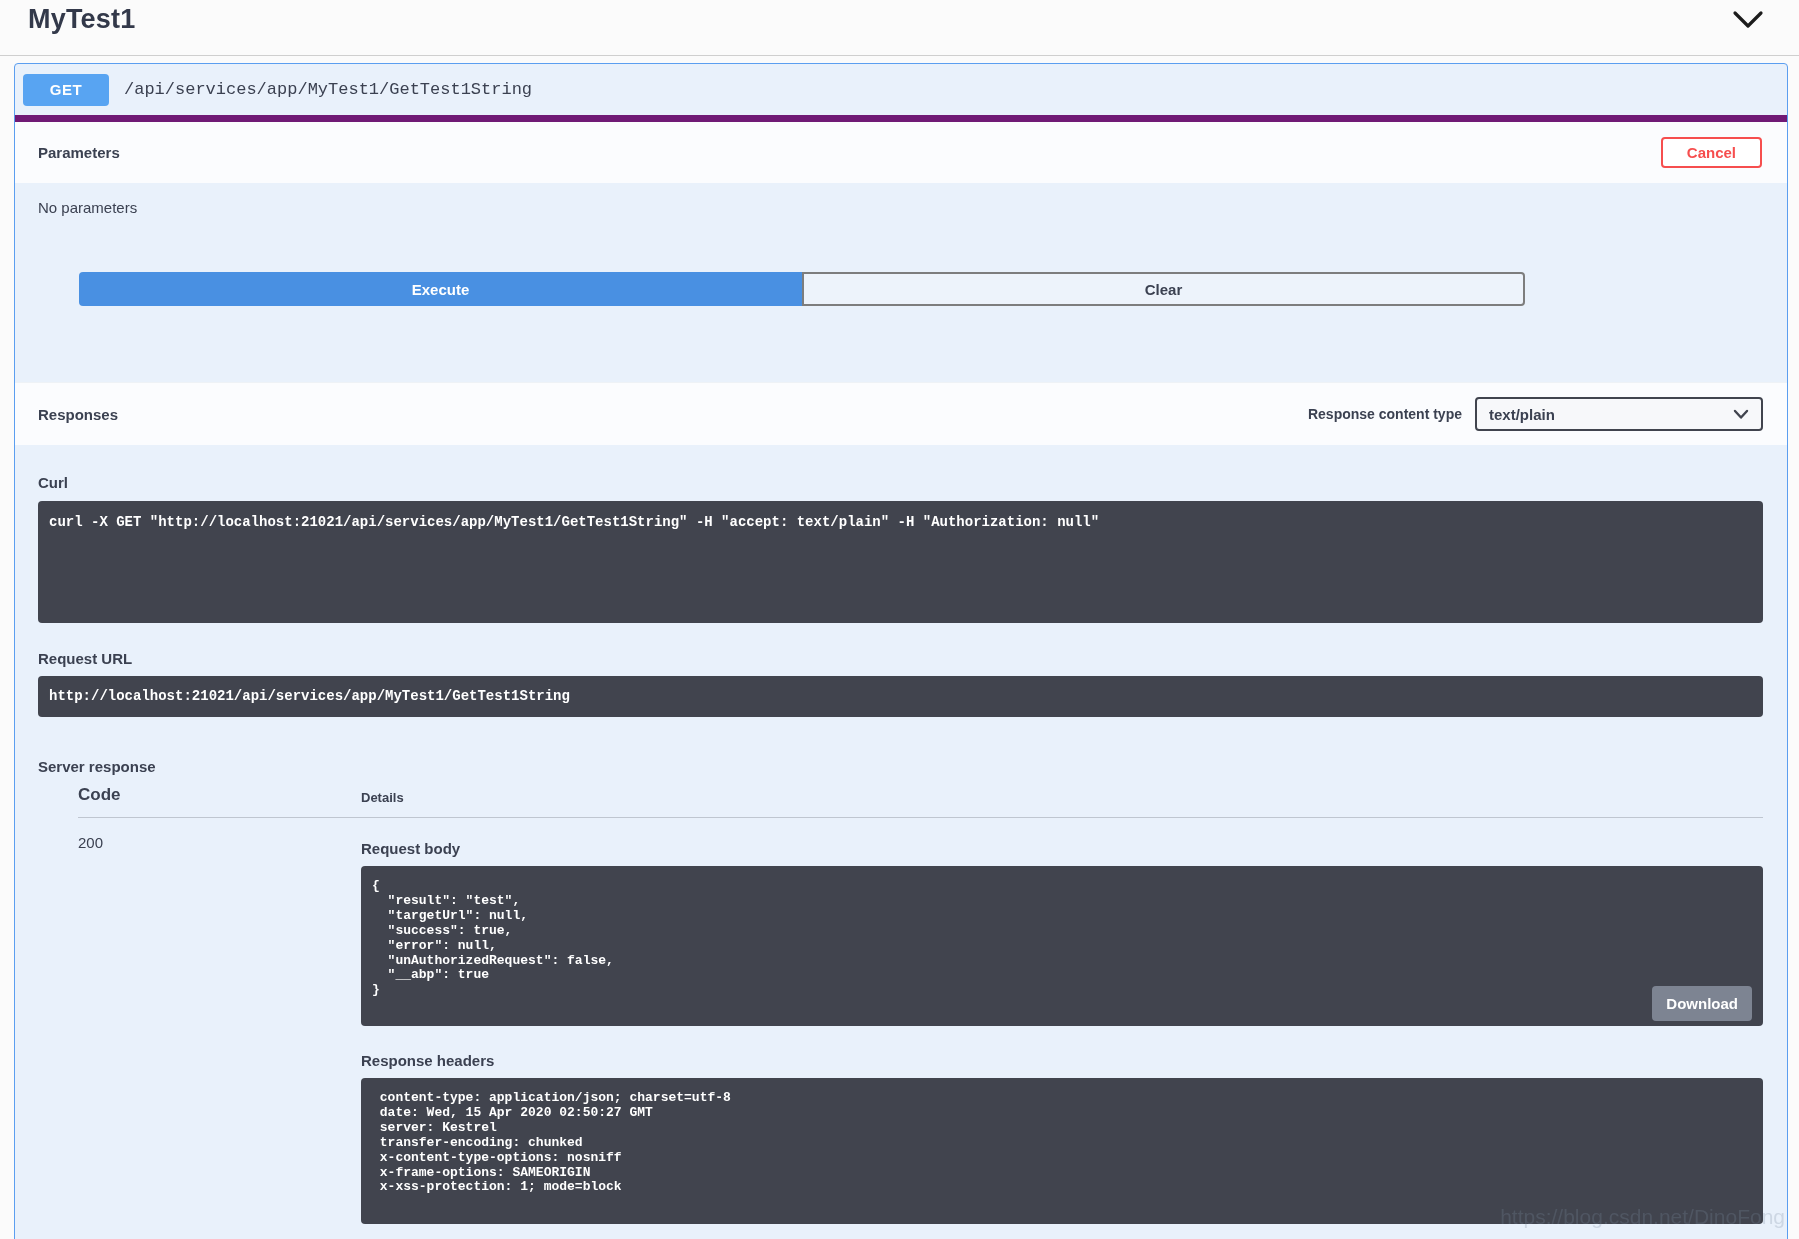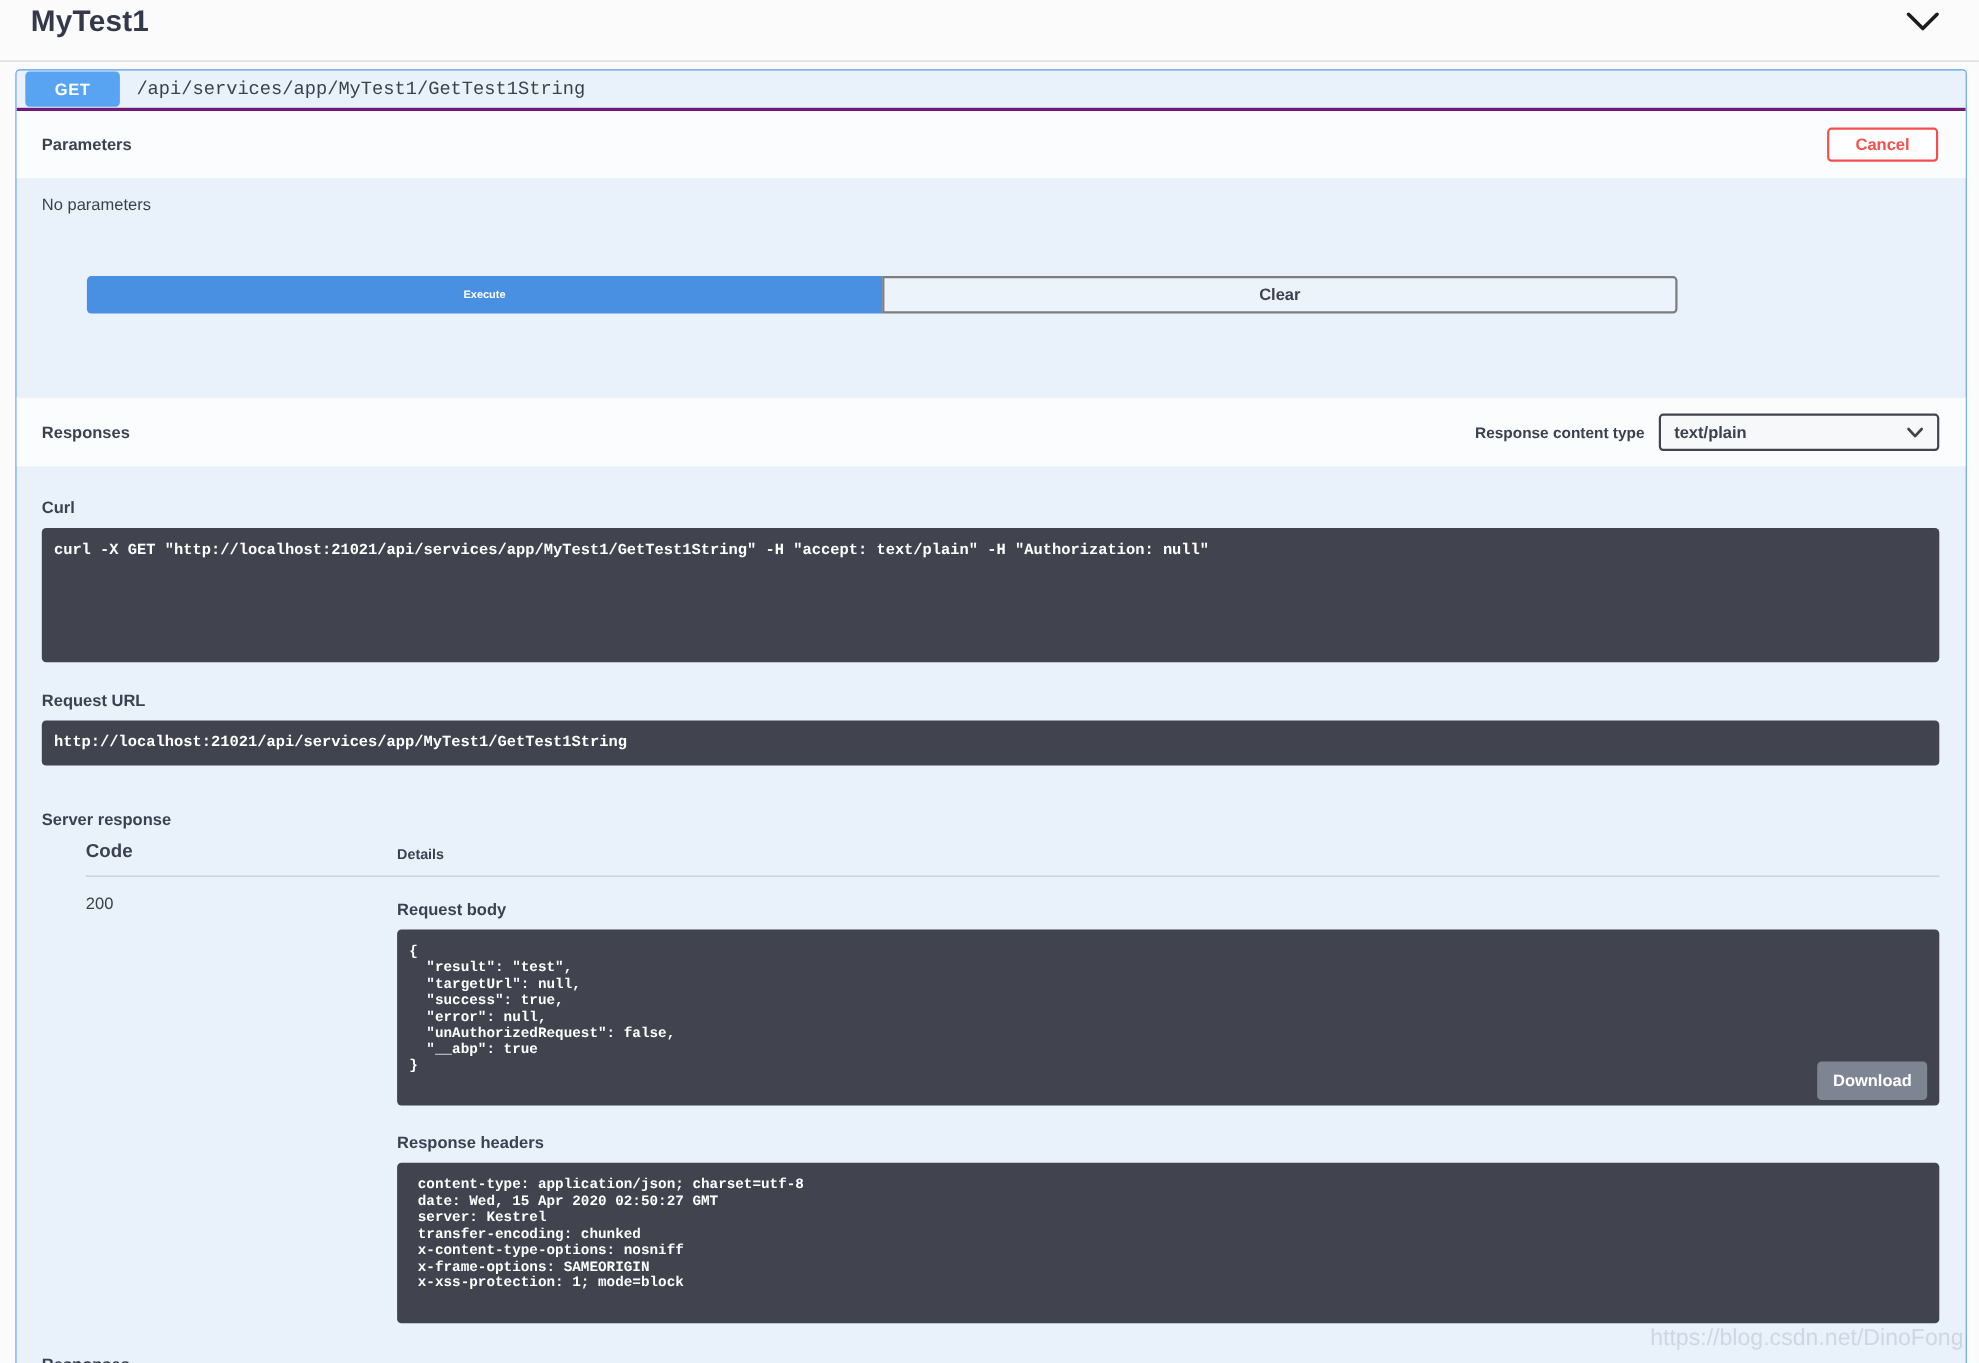--- a/index.html
+++ b/index.html
@@ -28,25 +28,25 @@
   .opblock {
     margin: 7px 11px 0 14px;
     width: 1774px;
     height: 1200px;
     border: 1px solid #5b9ef0;
     border-radius: 4px;
     background: #e9f1fb;
     overflow: hidden;
   }
   .op-summary {
-    height: 37px;
+    height: 58px;
     display: flex;
     align-items: center;
     padding-left: 8px;
-    border-bottom: 3px solid #701a75;
+    border-bottom: 7px solid #701a75;
   }
   .method-badge {
     width: 86px; height: 32px;
     background: #58a4f2;
     border-radius: 4px;
     color: #fff;
     font-weight: bold;
     font-size: 15px;
     display: flex; align-items: center; justify-content: center;
     letter-spacing: 0.5px;
@@ -87,41 +87,41 @@
     margin: 56px 239px 0 9px;
     height: 34px;
   }
   .execute-btn {
     flex: 1 1 50%;
     background: #4990e2;
     border: none;
     border-radius: 4px 0 0 4px;
     color: #fff;
     font-weight: bold;
-    font-size: 10px;
+    font-size: 15px;
     cursor: pointer;
     font-family: "Liberation Sans", sans-serif;
     margin-left: 32px;
   }
   .clear-btn {
     flex: 1 1 50%;
     background: #edf3fb;
     border: 2px solid #7d7d7d;
     border-radius: 0 4px 4px 0;
     color: #3b4151;
     font-weight: bold;
     font-size: 15px;
     cursor: pointer;
     font-family: "Liberation Sans", sans-serif;
   }
   
   .content-type-wrap { display: flex; align-items: center; gap: 13px; margin-right: 1px; }
   .content-type-label { font-size: 14px; font-weight: bold; color: #3b4151; }
   .content-type-select {
-    width: 255px; height: 34px;
+    width: 288px; height: 34px;
     border: 2px solid #41444e;
     border-radius: 4px;
     background: #f7f8fa;
     display: flex; align-items: center; justify-content: space-between;
     padding: 0 12px;
     font-size: 15px; font-weight: bold; color: #3b4151;
     cursor: pointer;
   }
   
   .responses-body { padding: 29px 24px 0 23px; }

